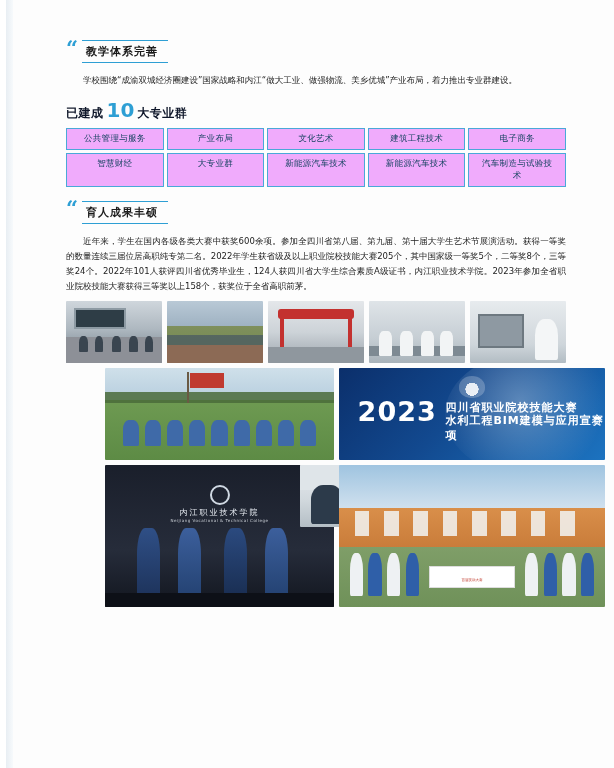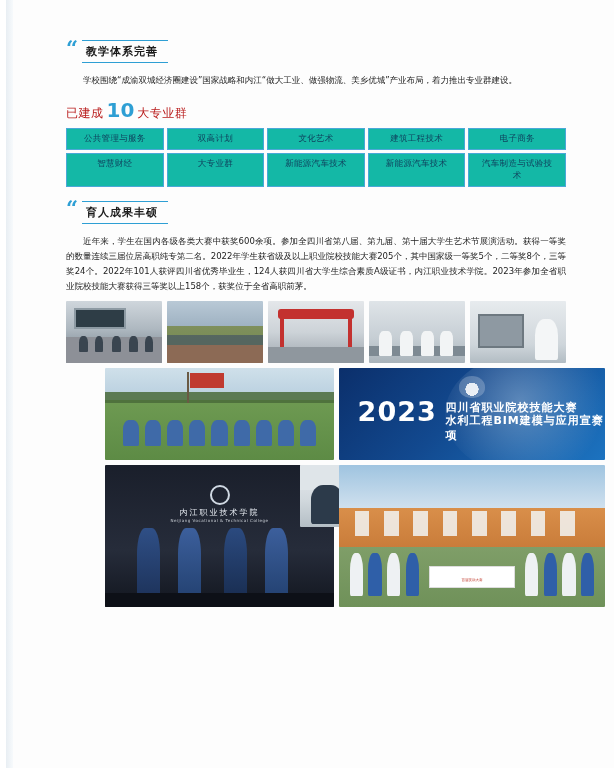--- a/index.html
+++ b/index.html
@@ -69,42 +69,42 @@
   }
 
   
   .built-line {
     display: flex;
     align-items: baseline;
     margin: 10px 0 6px 0;
   }
   .built-pre, .built-post {
     font-size: 12px;
-    font-weight: normal;
-    color: #b91c1c;
+    font-weight: bold;
+    color: #0f172a;
     letter-spacing: 0.5px;
   }
   .built-num {
     font-size: 20px;
     font-weight: bold;
     color: #2e9fd4;
     margin: 0 3px;
     font-family: "DejaVu Sans", "Liberation Sans", sans-serif;
   }
 
   
   .majors {
     display: grid;
     grid-template-columns: repeat(5, 1fr);
     gap: 3px;
     margin: 4px 0 8px 0;
   }
   .major {
     border: 1px solid #4aa8d8;
-    background: #14b8a6;
+    background: #f0abfc;
     color: #0f3f5c;
     font-size: 8.5px;
     text-align: center;
     padding: 4px 9px;
     letter-spacing: 0.3px;
   }
 
   
   .photo-row {
     display: flex;
@@ -216,21 +216,21 @@
     <p class="body">学校围绕“成渝双城经济圈建设”国家战略和内江“做大工业、做强物流、美乡优城”产业布局，着力推出专业群建设。</p>
 
     <div class="built-line">
       <span class="built-pre">已建成</span>
       <span class="built-num">10</span>
       <span class="built-post">大专业群</span>
     </div>
 
     <div class="majors">
       <div class="major">公共管理与服务</div>
-      <div class="major">双高计划</div>
+      <div class="major">产业布局</div>
       <div class="major">文化艺术</div>
       <div class="major">建筑工程技术</div>
       <div class="major">电子商务</div>
       <div class="major">智慧财经</div>
       <div class="major">大专业群</div>
       <div class="major">新能源汽车技术</div>
       <div class="major">新能源汽车技术</div>
       <div class="major">汽车制造与试验技术</div>
     </div>
 

